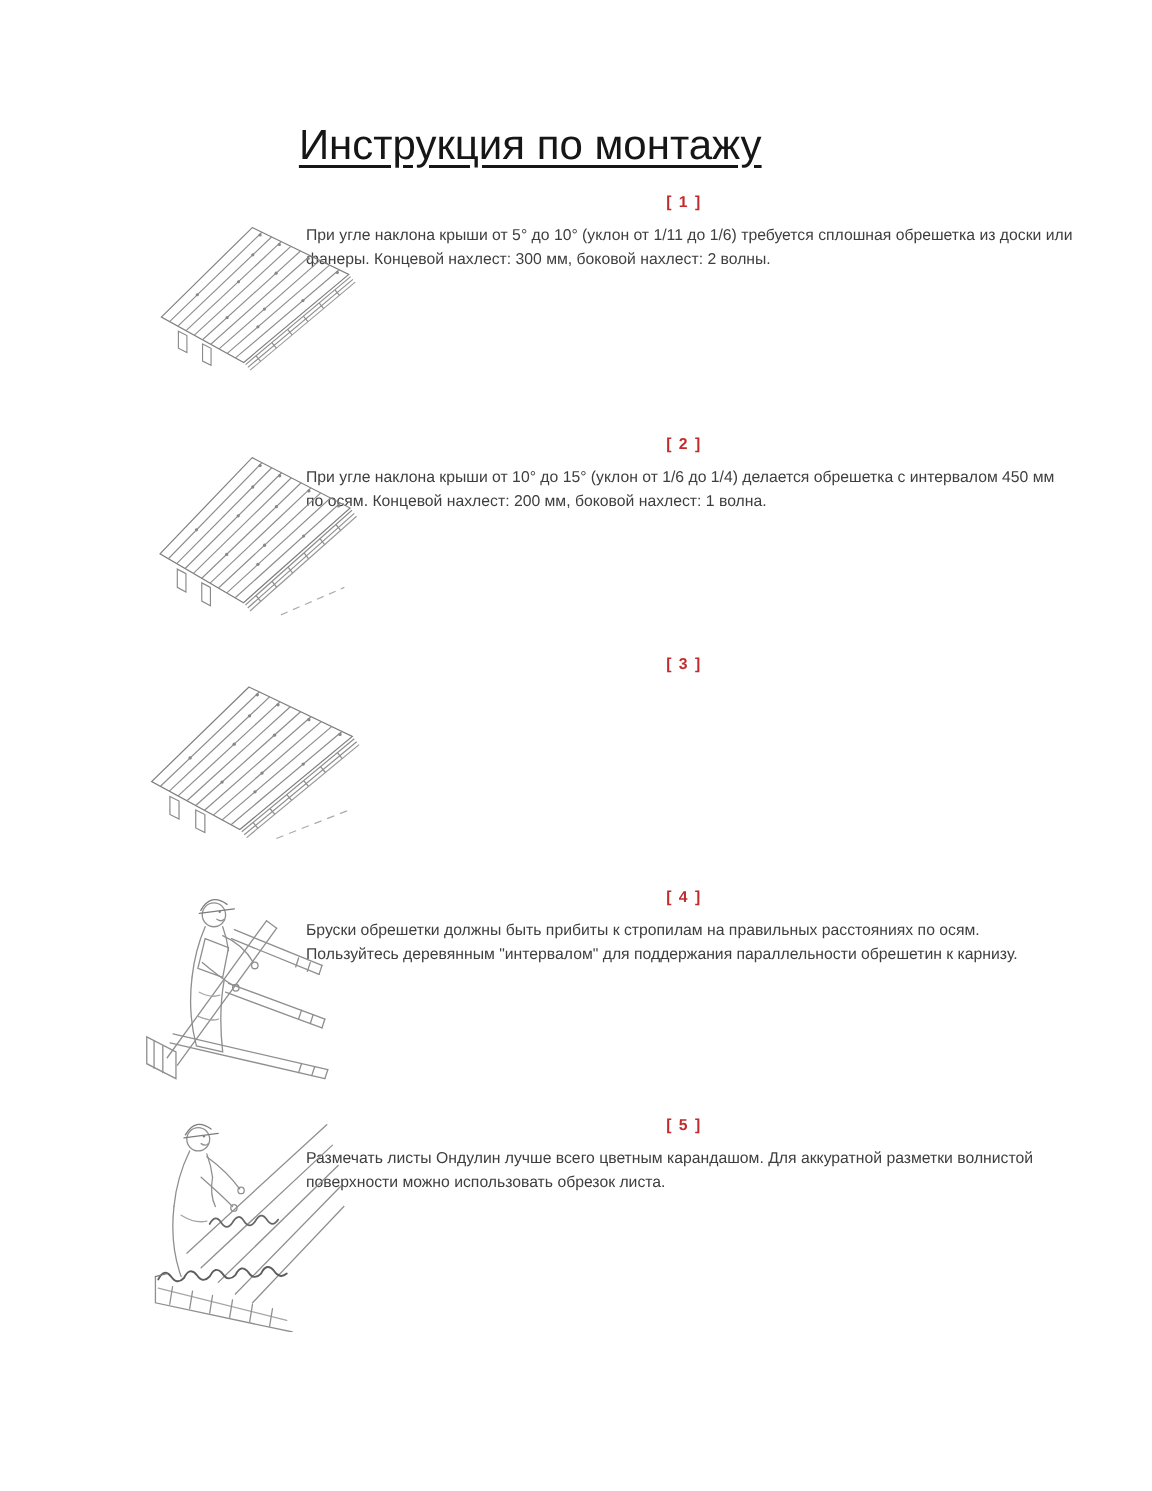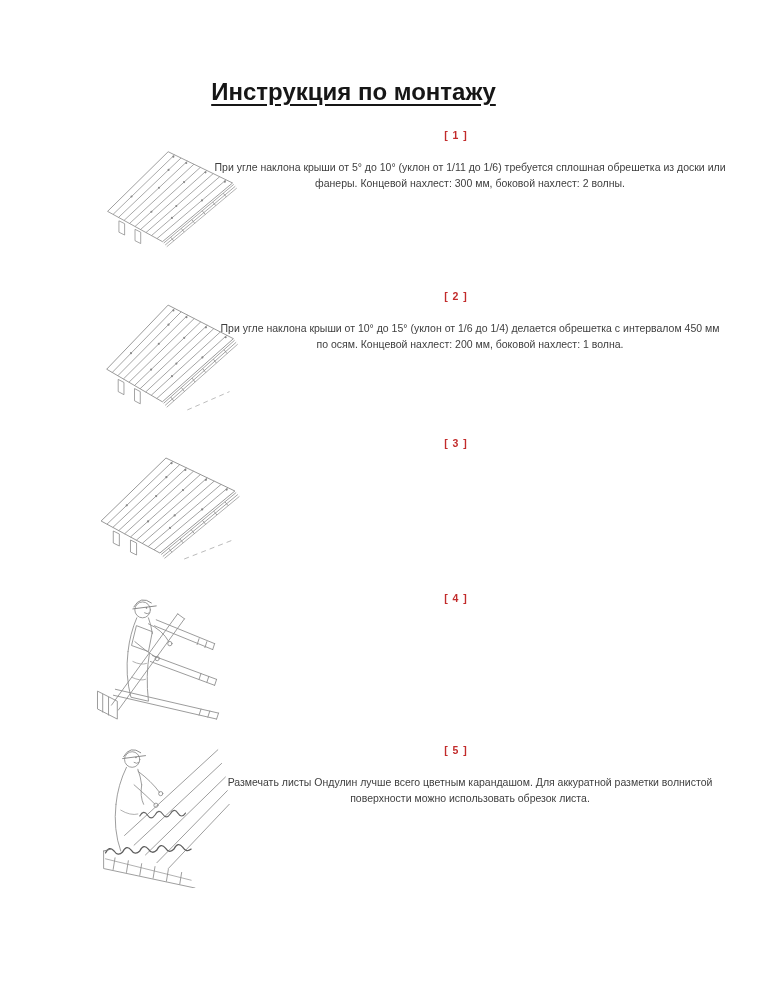--- a/index.html
+++ b/index.html
@@ -1,27 +1,27 @@
 <!DOCTYPE html>
 <html><head>
 <meta charset="utf-8">
 <style>
   html,body{margin:0;padding:0;background:#ffffff;}
   body{width:768px;height:994px;position:relative;overflow:hidden;
        font-family:"Liberation Sans", sans-serif;}
   .page{position:absolute;inset:0;background:#ffffff;}
 
   .doc-title{position:absolute;top:62px;left:0;width:707px;text-align:center;
-             font-size:24px;font-weight:700;color:#161616;
+             font-size:28px;font-weight:400;color:#161616;
              text-decoration:underline;text-underline-offset:4px;}
 
   .sec-label{position:absolute;left:200px;width:512px;text-align:center;
              font-size:10.5px;font-weight:700;color:#c22b2b;letter-spacing:1px;}
-  .sec-text{position:absolute;left:200px;width:512px;text-align:center;
-            font-size:10.5px;line-height:15.5px;color:#3e3e3e;margin:14px;}
+  .sec-text{position:absolute;left:200px;width:512px;text-align:left;
+            font-size:10.5px;line-height:15.5px;color:#3e3e3e;margin:4px;}
 
   .illus{position:absolute;}
   .illus svg{display:block;width:100%;height:100%;}
 
   .s1-label{top:129px;} .s1-text{top:146px;}
   .s2-label{top:290px;} .s2-text{top:307px;}
   .s3-label{top:437px;} .s3-text{top:454px;}
   .s4-label{top:592px;} .s4-text{top:609px;}
   .s5-label{top:744px;} .s5-text{top:761px;}
 
@@ -99,20 +99,21 @@
 
   <div class="sec-label s3-label">[ 3 ]</div>
   <div class="illus i3">
     <svg viewBox="0 0 150 112" preserveAspectRatio="none">
       <use href="#roofSketch"></use>
       <line x1="90" y1="106" x2="138" y2="87" stroke="#ababab" stroke-width="0.8" stroke-dasharray="5 4"></line>
     </svg>
   </div>
 
   <div class="sec-label s4-label">[ 4 ]</div>
+  <p class="sec-text s4-text">Бруски обрешетки должны быть прибиты к стропилам на правильных расстояниях по осям. Пользуйтесь деревянным "интервалом" для поддержания параллельности обрешетин к карнизу.</p>
   <div class="illus i4">
     <svg viewBox="0 0 150 135" preserveAspectRatio="none">
       <g fill="none" stroke="#8f8f8f" stroke-width="0.9" stroke-linecap="round">
 
         <line x1="20" y1="112" x2="88" y2="20"></line>
         <line x1="27" y1="117" x2="95" y2="25"></line>
         <line x1="88" y1="20" x2="95" y2="25"></line>
 
         <line x1="66" y1="26" x2="126" y2="50"></line>
           <line x1="64" y1="32" x2="124" y2="56"></line>

